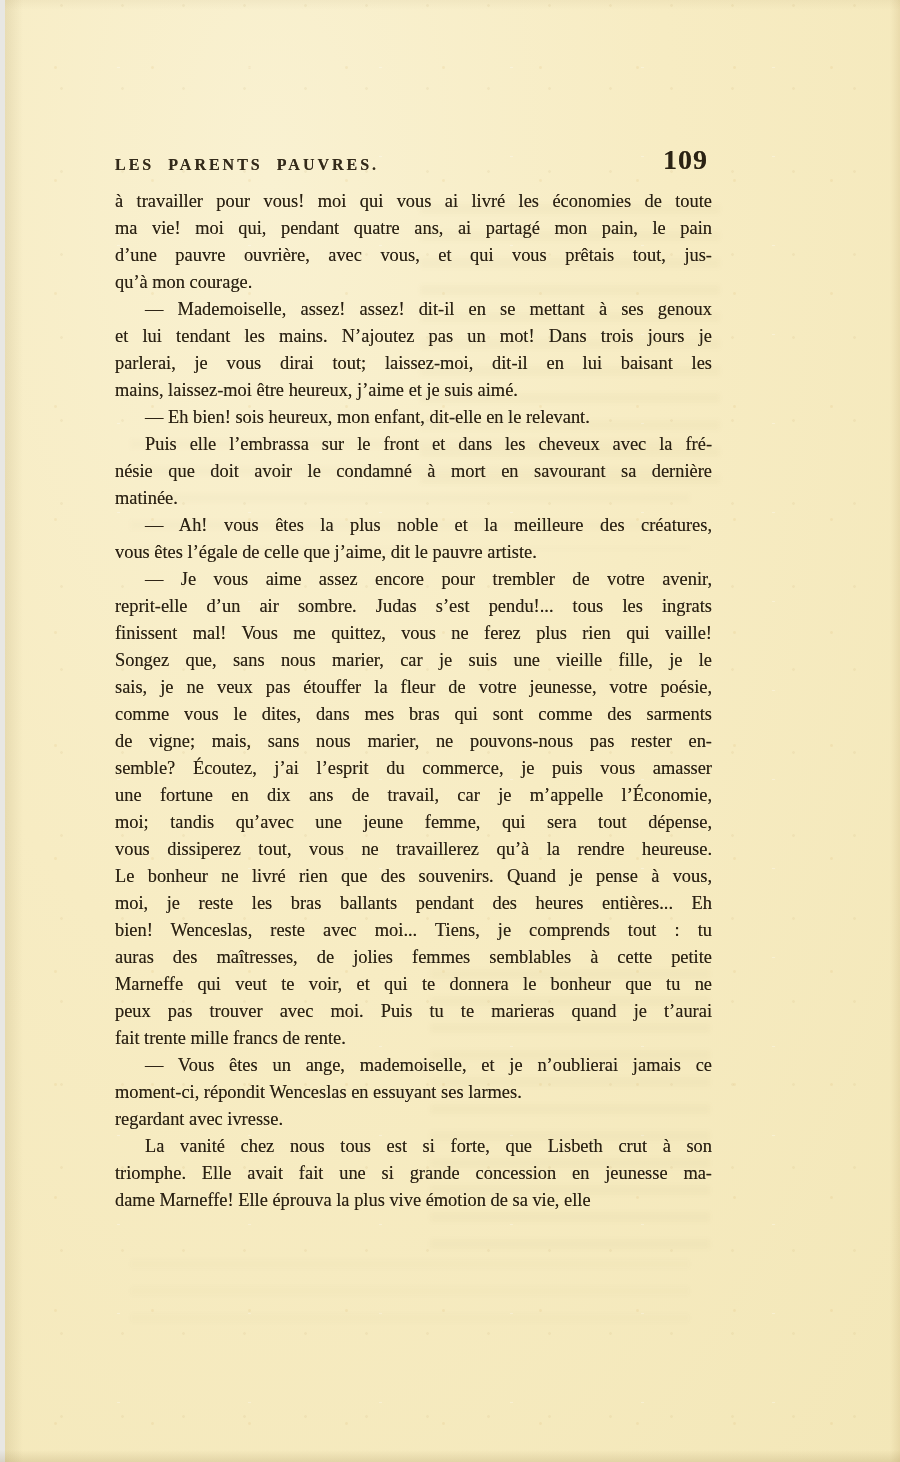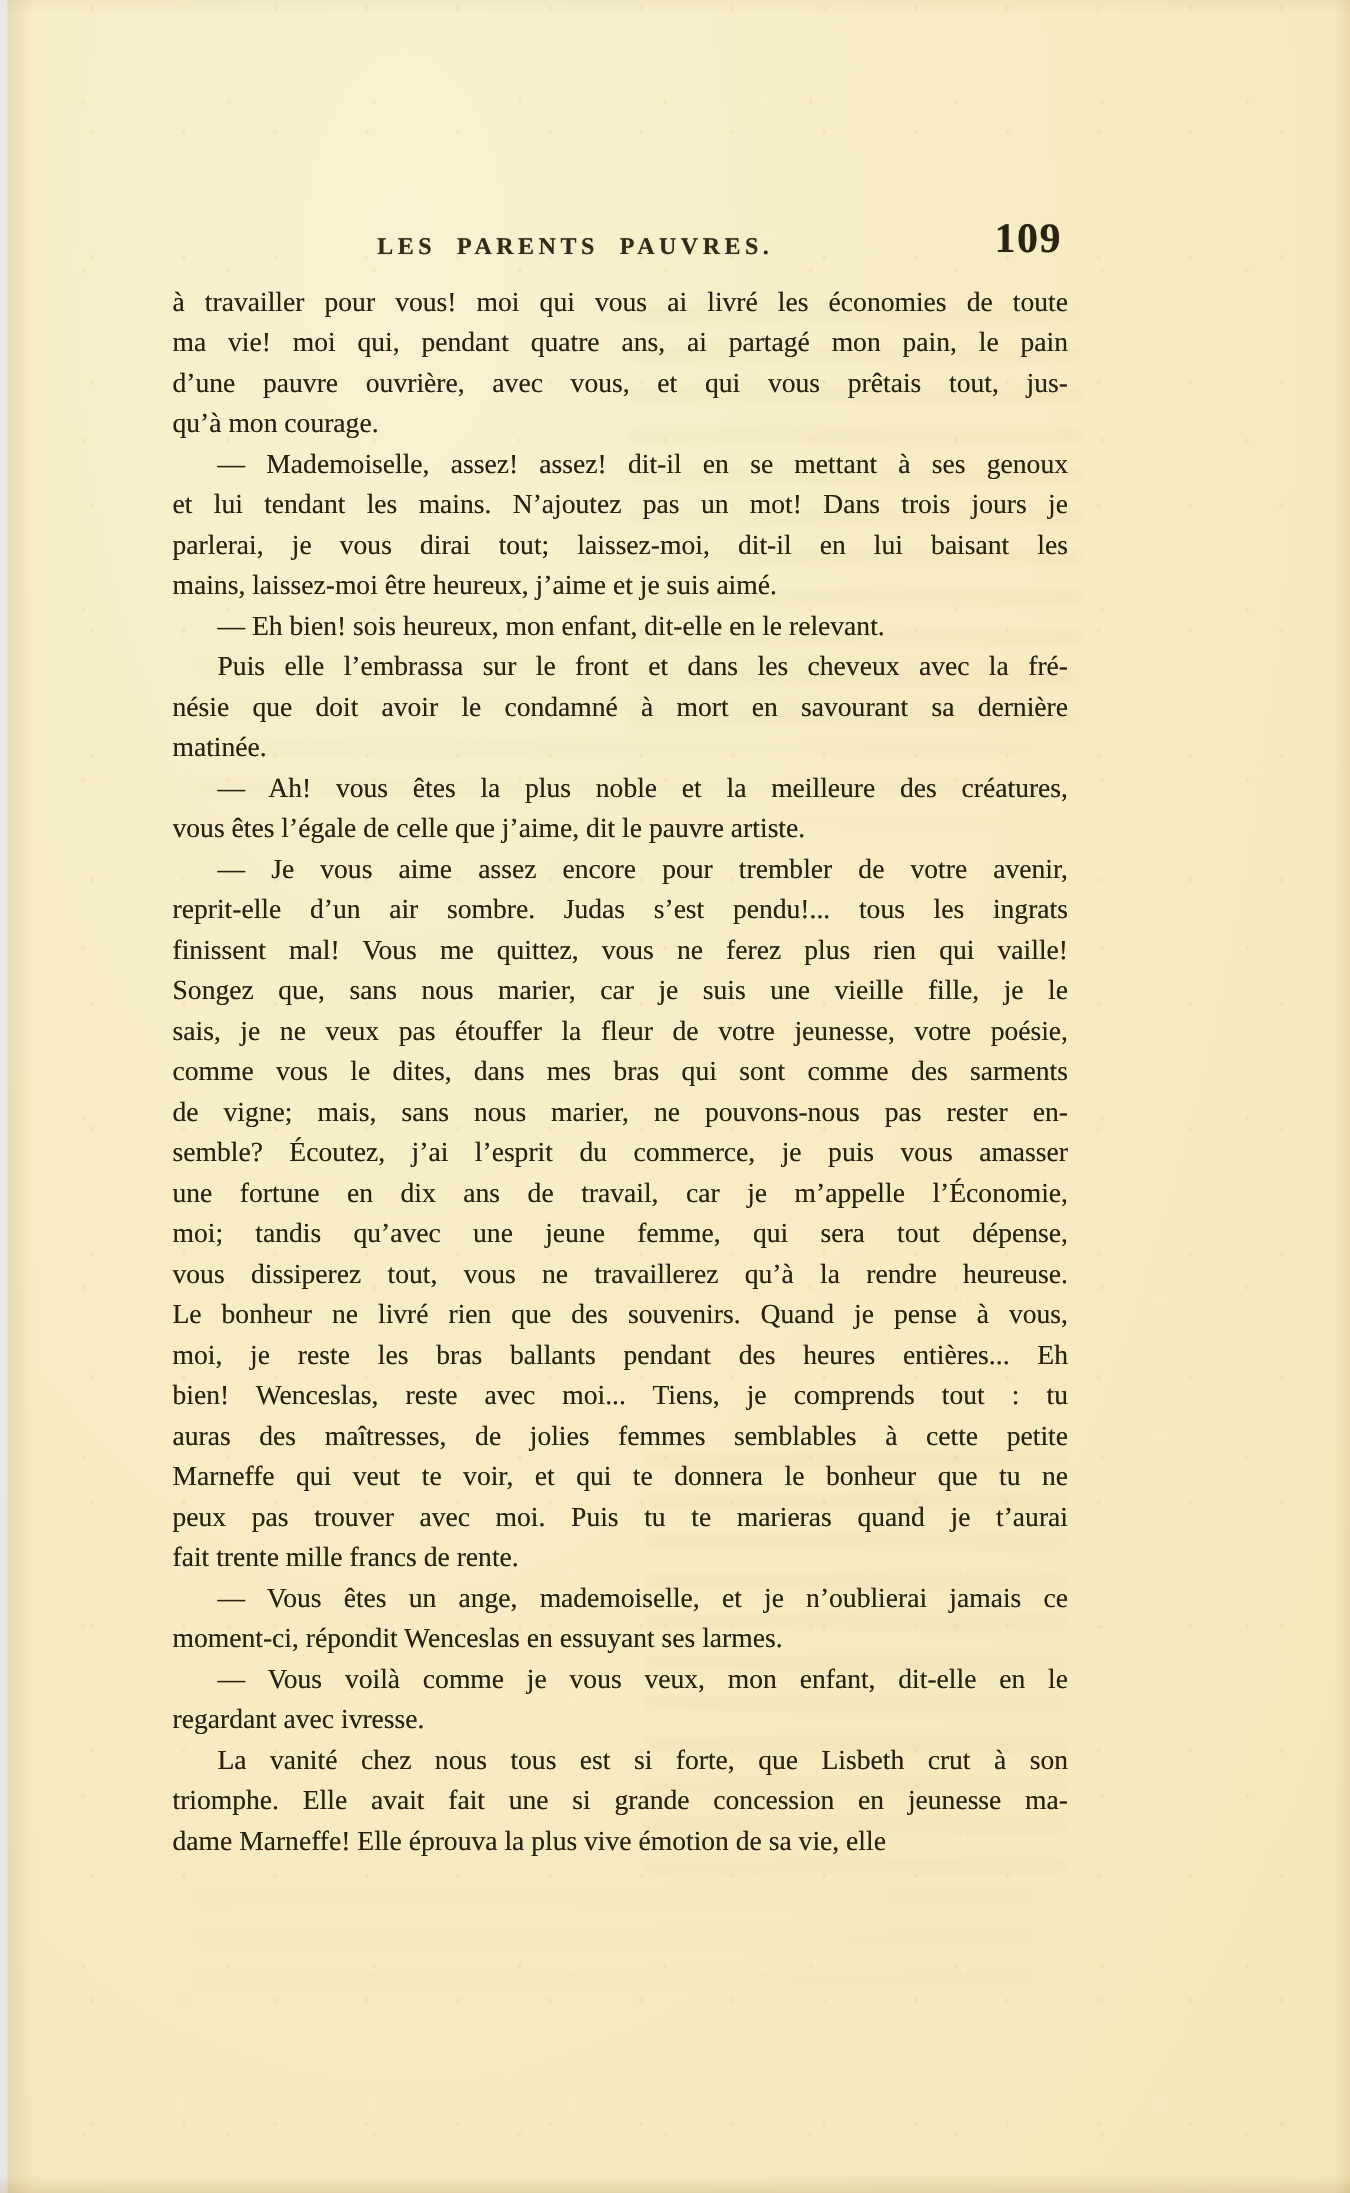--- a/index.html
+++ b/index.html
@@ -38,21 +38,21 @@
       rgba(151,126,72,.07) 9px 19px,
       rgba(151,126,72,0) 19px 27px);}
   .smudge.s1{left:420px;top:195px;width:300px;height:300px;}
   .smudge.s2{left:130px;top:430px;width:560px;height:120px;opacity:.35;}
   .smudge.s3{left:430px;top:960px;width:280px;height:290px;}
   .smudge.s4{left:130px;top:1250px;width:560px;height:90px;opacity:.3;}
 
   
   .header{position:absolute;left:115px;top:150px;width:597px;height:34px;color:#2c2315;}
   .header-title{
-    position:absolute;left:0;right:60px;top:6px;text-align:center;
+    position:absolute;left:0;right:60px;top:6px;text-align:left;
     font-size:16px;font-weight:700;letter-spacing:3px;word-spacing:7px;
     color:#332a1a;text-shadow:0 0 .5px rgba(45,35,18,.55);}
   .page-number{
     position:absolute;right:4px;top:-6px;font-size:28px;font-weight:700;
     color:#2a2213;letter-spacing:1px;text-shadow:0 0 .5px rgba(40,32,15,.5);margin-left:39px;}
 
   
   .text{
     position:absolute;left:115px;top:188px;width:597px;
     font-size:18.4px;line-height:27px;color:#2a2113;
@@ -110,19 +110,18 @@
       <div class="line">vous dissiperez tout, vous ne travaillerez qu’à la rendre heureuse.</div>
       <div class="line">Le bonheur ne livré rien que des souvenirs. Quand je pense à vous,</div>
       <div class="line">moi, je reste les bras ballants pendant des heures entières... Eh</div>
       <div class="line">bien! Wenceslas, reste avec moi... Tiens, je comprends tout : tu</div>
       <div class="line">auras des maîtresses, de jolies femmes semblables à cette petite</div>
       <div class="line">Marneffe qui veut te voir, et qui te donnera le bonheur que tu ne</div>
       <div class="line">peux pas trouver avec moi. Puis tu te marieras quand je t’aurai</div>
       <div class="line last">fait trente mille francs de rente.</div>
       <div class="line indent">— Vous êtes un ange, mademoiselle, et je n’oublierai jamais ce</div>
       <div class="line last">moment-ci, répondit Wenceslas en essuyant ses larmes.</div>
-      <div class="line indent">— Vous voilà comme je vous veux, mon enfant, dit-elle en le</div>
       <div class="line last">regardant avec ivresse.</div>
       <div class="line indent">La vanité chez nous tous est si forte, que Lisbeth crut à son</div>
       <div class="line">triomphe. Elle avait fait une si grande concession en jeunesse ma-</div>
       <div class="line last">dame Marneffe! Elle éprouva la plus vive émotion de sa vie, elle</div>
     </div>
 </div>
 
 </body></html>

